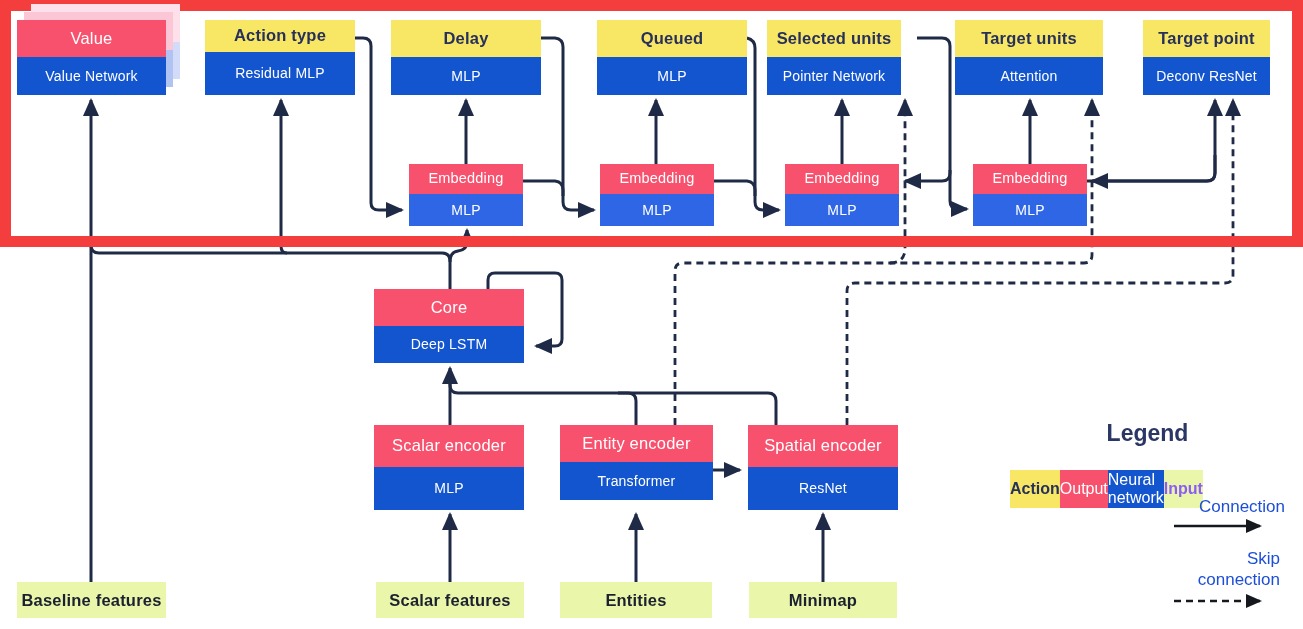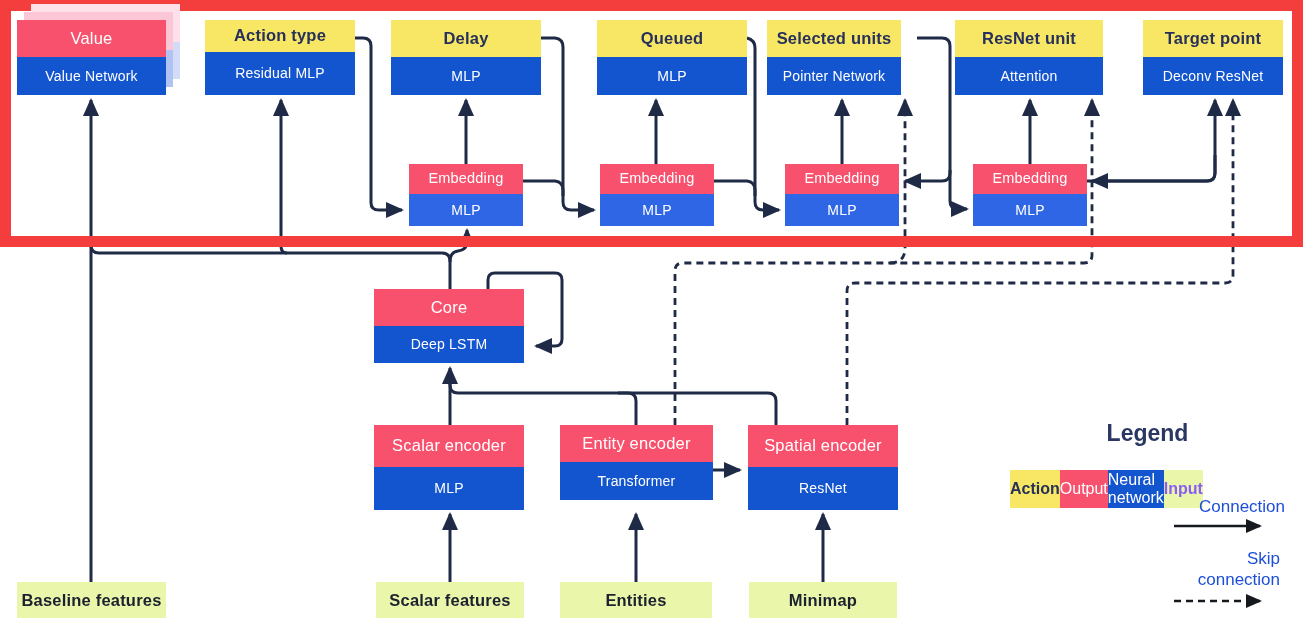--- a/index.html
+++ b/index.html
@@ -146,24 +146,24 @@
   </div>
   <div class="node" style="left:597px;top:20px;width:150px;height:75px;">
     <div class="half action" style="height:37px;">Queued</div>
     <div class="half net" style="height:38px;">MLP</div>
   </div>
   <div class="node" style="left:767px;top:20px;width:134px;height:75px;">
     <div class="half action" style="height:37px;">Selected units</div>
     <div class="half net" style="height:38px;">Pointer Network</div>
   </div>
   <div class="node" style="left:955px;top:20px;width:148px;height:75px;">
-    <div class="half action" style="height:37px;">ResNet unit</div>
+    <div class="half action" style="height:37px;">Target units</div>
     <div class="half net" style="height:38px;">Attention</div>
   </div>
-  <div class="node" style="left:1143px;top:20px;width:140px;height:75px;">
+  <div class="node" style="left:1143px;top:20px;width:127px;height:75px;">
     <div class="half action" style="height:37px;">Target point</div>
     <div class="half net" style="height:38px;">Deconv ResNet</div>
   </div>
 
   <div class="node emb" style="left:409px;top:164px;width:114px;height:62px;">
     <div class="half output" style="height:30px;">Embedding</div>
     <div class="half netlight" style="height:32px;">MLP</div>
   </div>
   <div class="node emb" style="left:600px;top:164px;width:114px;height:62px;">
     <div class="half output" style="height:30px;">Embedding</div>

